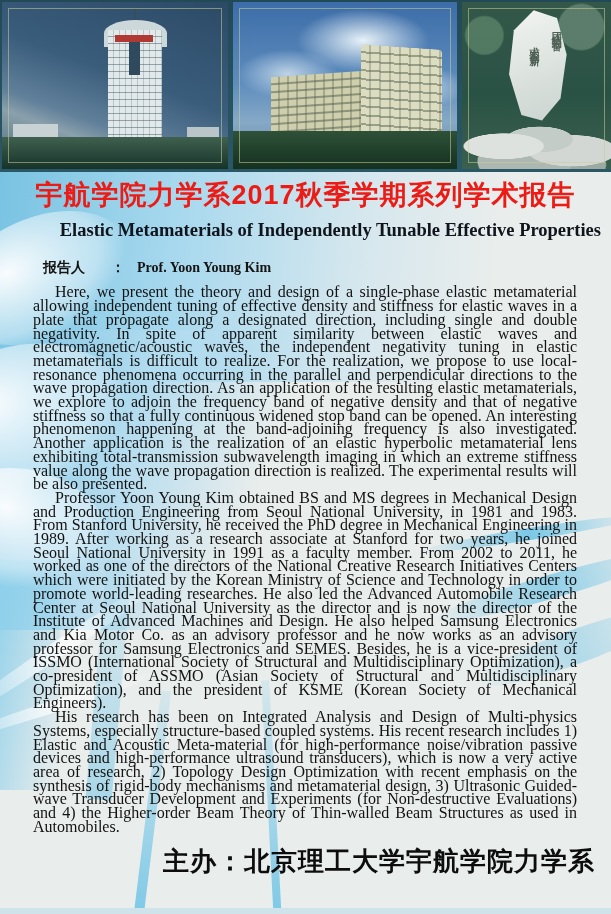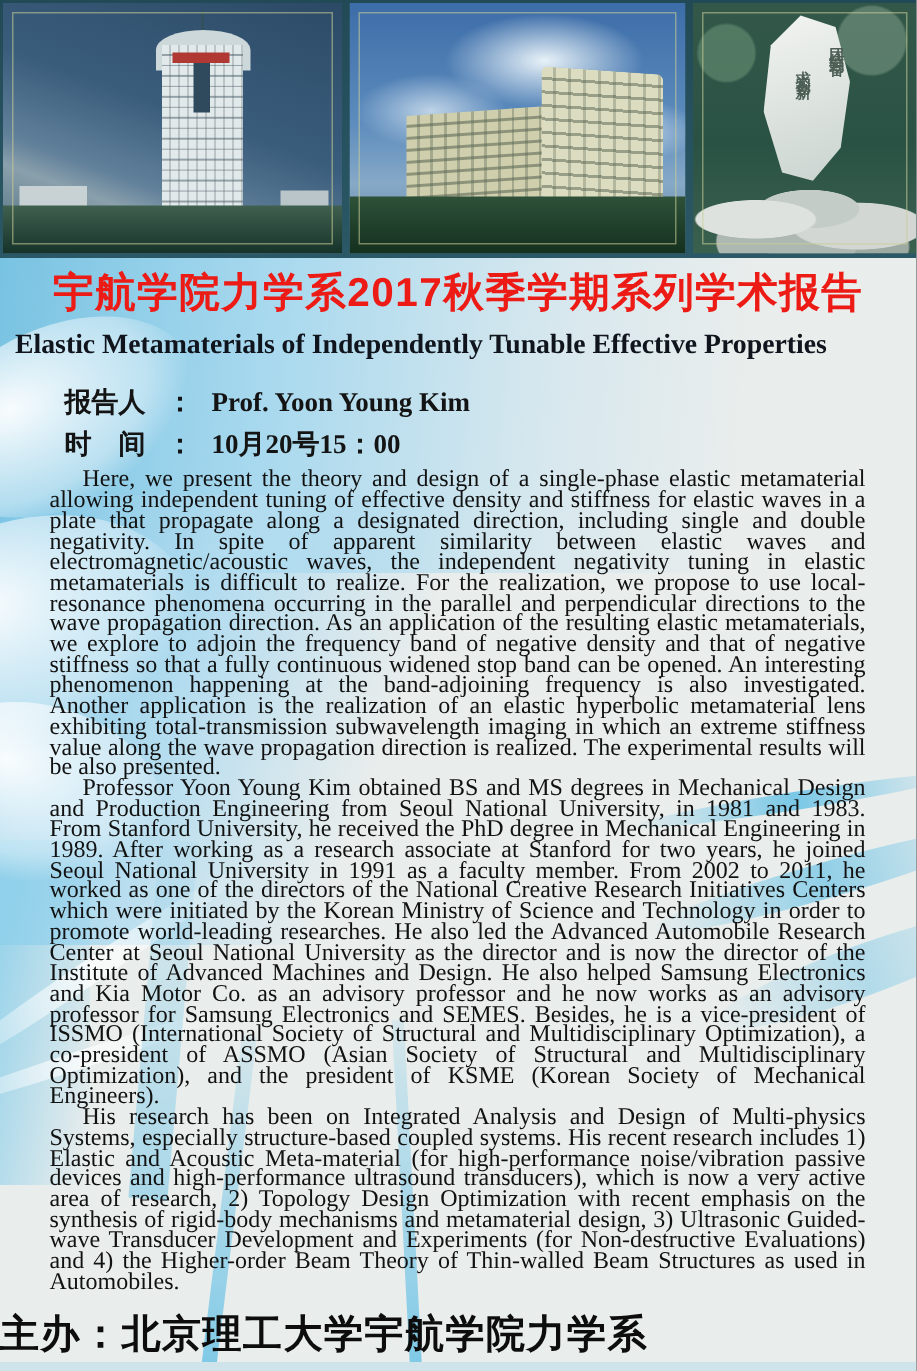--- a/index.html
+++ b/index.html
@@ -96,33 +96,33 @@
       radial-gradient(ellipse at 28% 60%, #dde2de 0 26%, rgba(221,226,222,0) 27%),
       radial-gradient(ellipse at 52% 48%, #c4ccc8 0 30%, rgba(196,204,200,0) 31%),
       radial-gradient(ellipse at 74% 68%, #d2d7d3 0 28%, rgba(210,215,211,0) 29%),
       radial-gradient(ellipse at 42% 86%, #aeb8b3 0 38%, rgba(174,184,179,0) 39%),
       radial-gradient(ellipse at 65% 92%, #9daaa4 0 34%, rgba(157,170,164,0) 35%);}
 
   
   .content{position:relative; z-index:2;}
   .title-cn{margin:7px 6px 0; text-align:center; font-family:"Liberation Sans", sans-serif;
     font-weight:bold; font-size:27px; letter-spacing:1px; color:#ed1b15; line-height:1.2;}
-  .title-en{margin:9px 10px 0; text-align:left; font-family:"Liberation Serif", serif;
+  .title-en{margin:9px 10px 0; text-align:right; font-family:"Liberation Serif", serif;
     font-weight:bold; font-size:18.5px; color:#10141c;}
-  .info{margin:13px 0 0 43px; font-size:18px; font-weight:bold;}
+  .info{margin:13px 0 0 43px; font-size:14px; font-weight:bold;}
   .info-row{height:28px; line-height:28px; white-space:nowrap;}
   .info .lbl{display:inline-block; min-width:58px;}
   .info .colon{margin:0 12px 0 10px;}
   .sec-heading{margin:2px 0 0 43px; font-size:18px; font-weight:bold;
     font-family:"Liberation Sans", sans-serif; color:#111; line-height:24px;}
   .bio-h{margin:10px 0 4px 32px; letter-spacing:1px;}
   .body-text{margin:3px 34px 0 33px; font-size:16px; line-height:13.7px;
     text-align:justify; text-indent:22px; color:#121212;}
   .body-text + .body-text{margin-top:0;}
-  .footer-line{margin:10px 16px 0 0; text-align:left; font-family:"Liberation Sans", sans-serif;
+  .footer-line{margin:10px 16px 0 0; text-align:right; font-family:"Liberation Sans", sans-serif;
     font-weight:bold; font-size:26px; color:#0d0d0d; letter-spacing:1px;}
 </style>
 </head>
 <body>
 
 <div class="poster">
 
   <div class="bg-layer bg-top-blue"></div>
   <div class="bg-layer bg-left-blue"></div>
   <div class="bg-layer bg-left-col"></div>
@@ -173,23 +173,20 @@
   </header>
 
   <div class="content">
     <h1 class="title-cn">宇航学院力学系2017秋季学期系列学术报告</h1>
     <h2 class="title-en">Elastic Metamaterials of Independently Tunable Effective Properties</h2>
 
     <div class="info">
       <div class="info-row">
         <span class="lbl">报告人</span><span class="colon">：</span><span class="val">Prof. Yoon Young Kim</span>
       </div>
-      <div class="info-row">
-        <span class="lbl">时　间</span><span class="colon">：</span><span class="val">10月20号15：00</span>
-      </div>
     </div>
 
     <p class="body-text">Here, we present the theory and design of a single-phase elastic metamaterial allowing independent tuning of effective density and stiffness for elastic waves in a plate that propagate along a designated direction, including single and double negativity. In spite of apparent similarity between elastic waves and electromagnetic/acoustic waves, the independent negativity tuning in elastic metamaterials is difficult to realize. For the realization, we propose to use local-resonance phenomena occurring in the parallel and perpendicular directions to the wave propagation direction. As an application of the resulting elastic metamaterials, we explore to adjoin the frequency band of negative density and that of negative stiffness so that a fully continuous widened stop band can be opened. An interesting phenomenon happening at the band-adjoining frequency is also investigated. Another application is the realization of an elastic hyperbolic metamaterial lens exhibiting total-transmission subwavelength imaging in which an extreme stiffness value along the wave propagation direction is realized. The experimental results will be also presented.</p>
 
     <p class="body-text">Professor Yoon Young Kim obtained BS and MS degrees in Mechanical Design and Production Engineering from Seoul National University, in 1981 and 1983. From Stanford University, he received the PhD degree in Mechanical Engineering in 1989. After working as a research associate at Stanford for two years, he joined Seoul National University in 1991 as a faculty member. From 2002 to 2011, he worked as one of the directors of the National Creative Research Initiatives Centers which were initiated by the Korean Ministry of Science and Technology in order to promote world-leading researches. He also led the Advanced Automobile Research Center at Seoul National University as the director and is now the director of the Institute of Advanced Machines and Design. He also helped Samsung Electronics and Kia Motor Co. as an advisory professor and he now works as an advisory professor for Samsung Electronics and SEMES. Besides, he is a vice-president of ISSMO (International Society of Structural and Multidisciplinary Optimization), a co-president of ASSMO (Asian Society of Structural and Multidisciplinary Optimization), and the president of KSME (Korean Society of Mechanical Engineers).</p>
     <p class="body-text">His research has been on Integrated Analysis and Design of Multi-physics Systems, especially structure-based coupled systems. His recent research includes 1) Elastic and Acoustic Meta-material (for high-performance noise/vibration passive devices and high-performance ultrasound transducers), which is now a very active area of research, 2) Topology Design Optimization with recent emphasis on the synthesis of rigid-body mechanisms and metamaterial design, 3) Ultrasonic Guided-wave Transducer Development and Experiments (for Non-destructive Evaluations) and 4) the Higher-order Beam Theory of Thin-walled Beam Structures as used in Automobiles.</p>
 
     <div class="footer-line">主办：北京理工大学宇航学院力学系</div>
   </div>
 </div>

